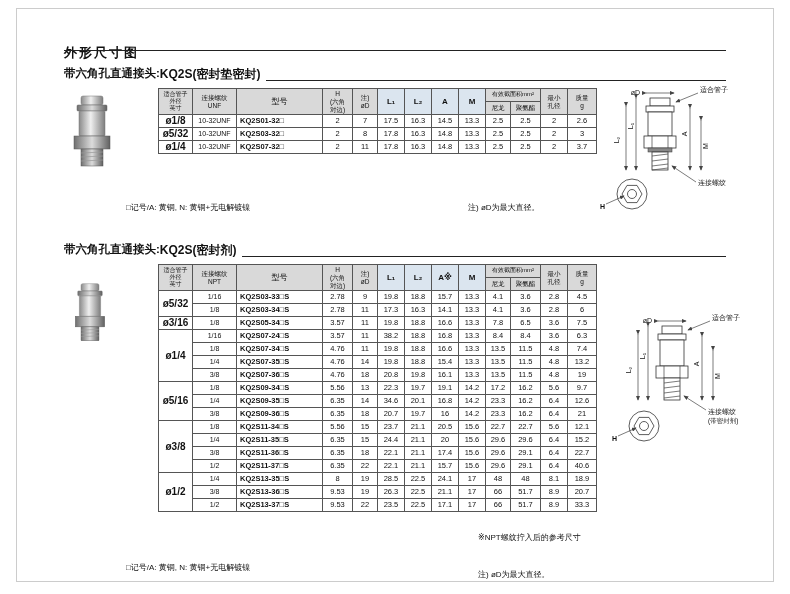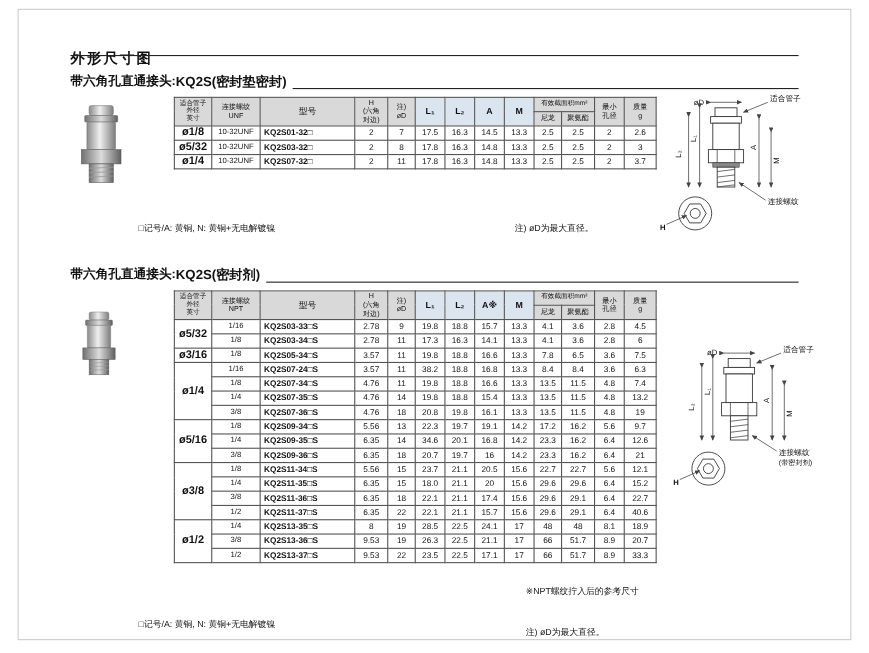--- a/index.html
+++ b/index.html
@@ -438,21 +438,21 @@
         <td class="val">22.7</td>
         <td class="val">22.7</td>
         <td class="val">5.6</td>
         <td class="val">12.1</td>
       </tr>
       <tr>
         <td class="thread">1/4</td>
         <td class="model">KQ2S11-35□S</td>
         <td class="val">6.35</td>
         <td class="val">15</td>
-        <td class="val">18.0</td>
+        <td class="val">24.4</td>
         <td class="val">21.1</td>
         <td class="val">20</td>
         <td class="val">15.6</td>
         <td class="val">29.6</td>
         <td class="val">29.6</td>
         <td class="val">6.4</td>
         <td class="val">15.2</td>
       </tr>
       <tr>
         <td class="thread">3/8</td>

